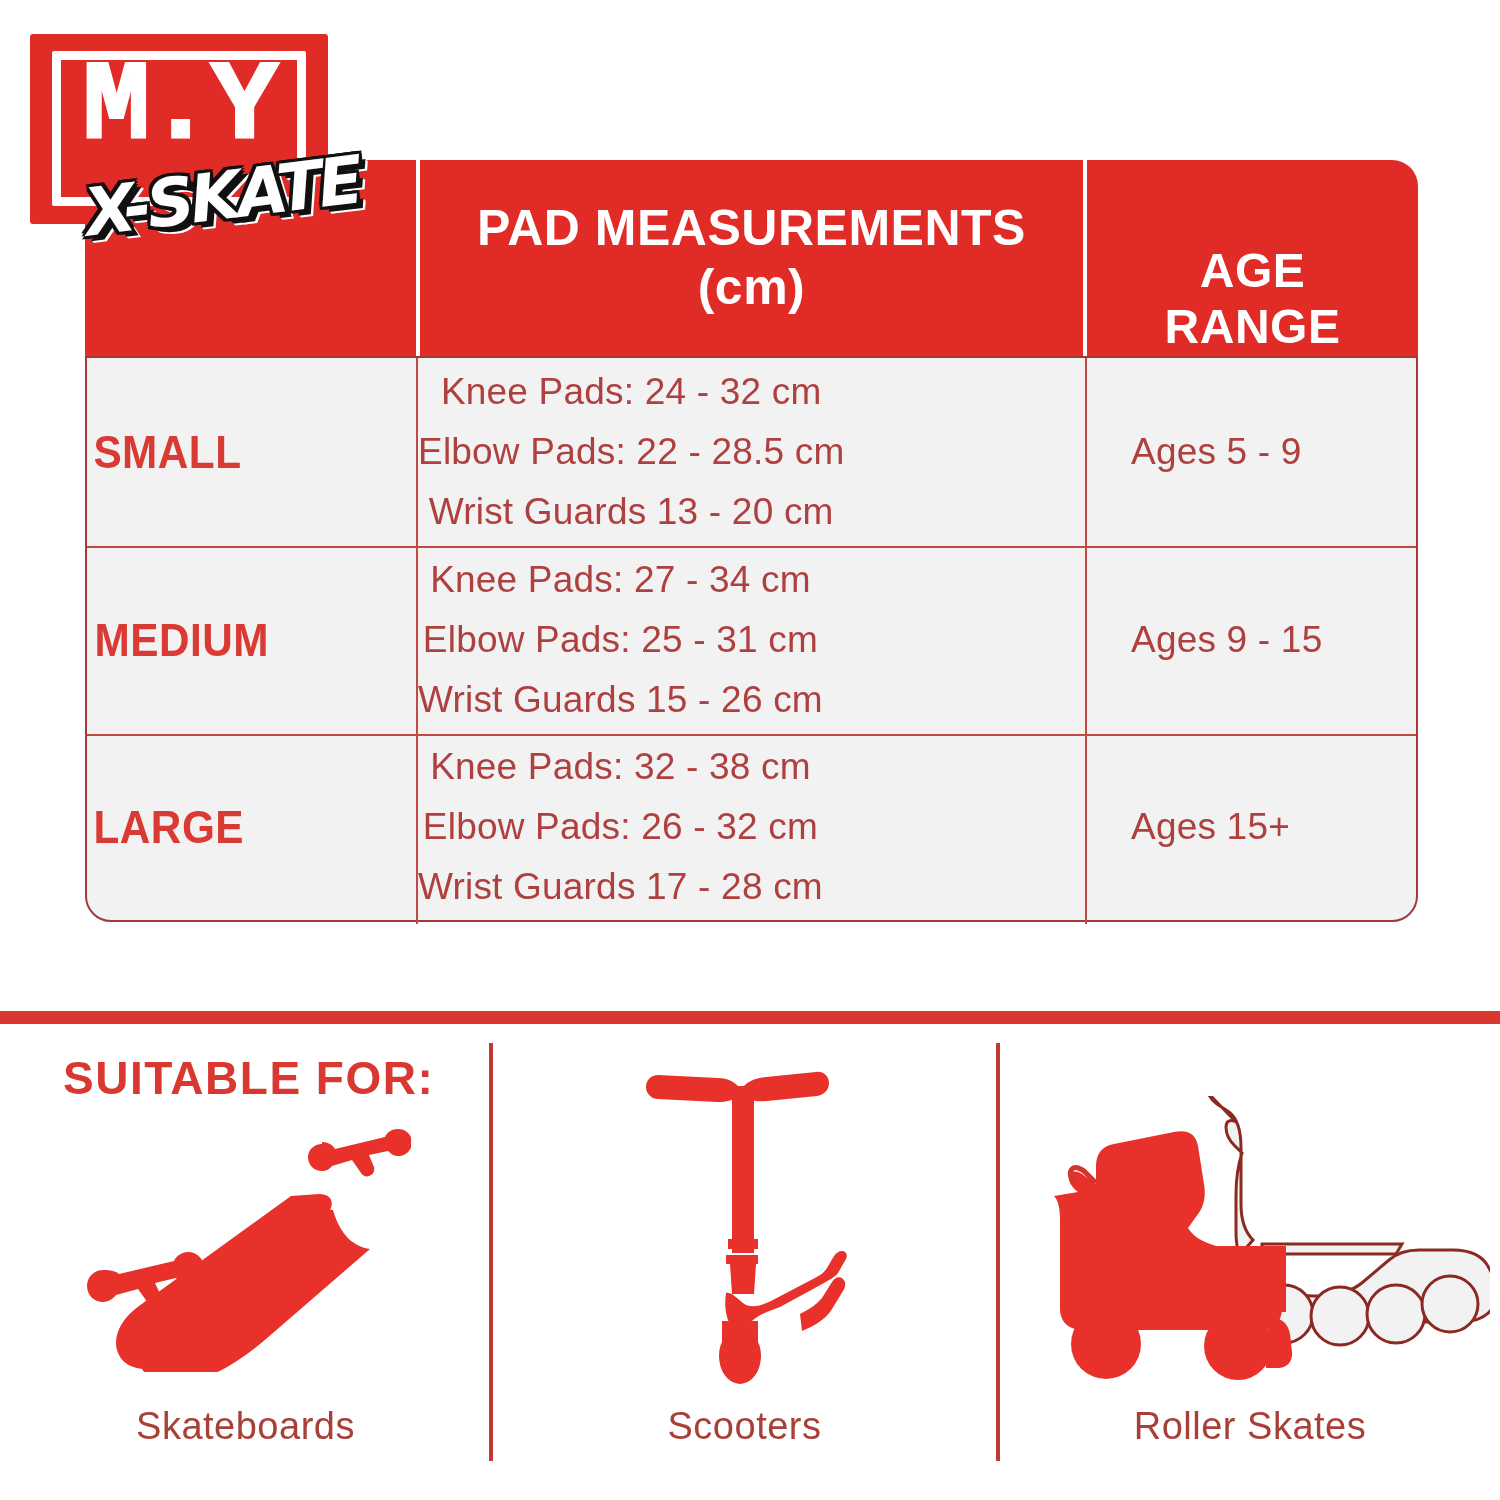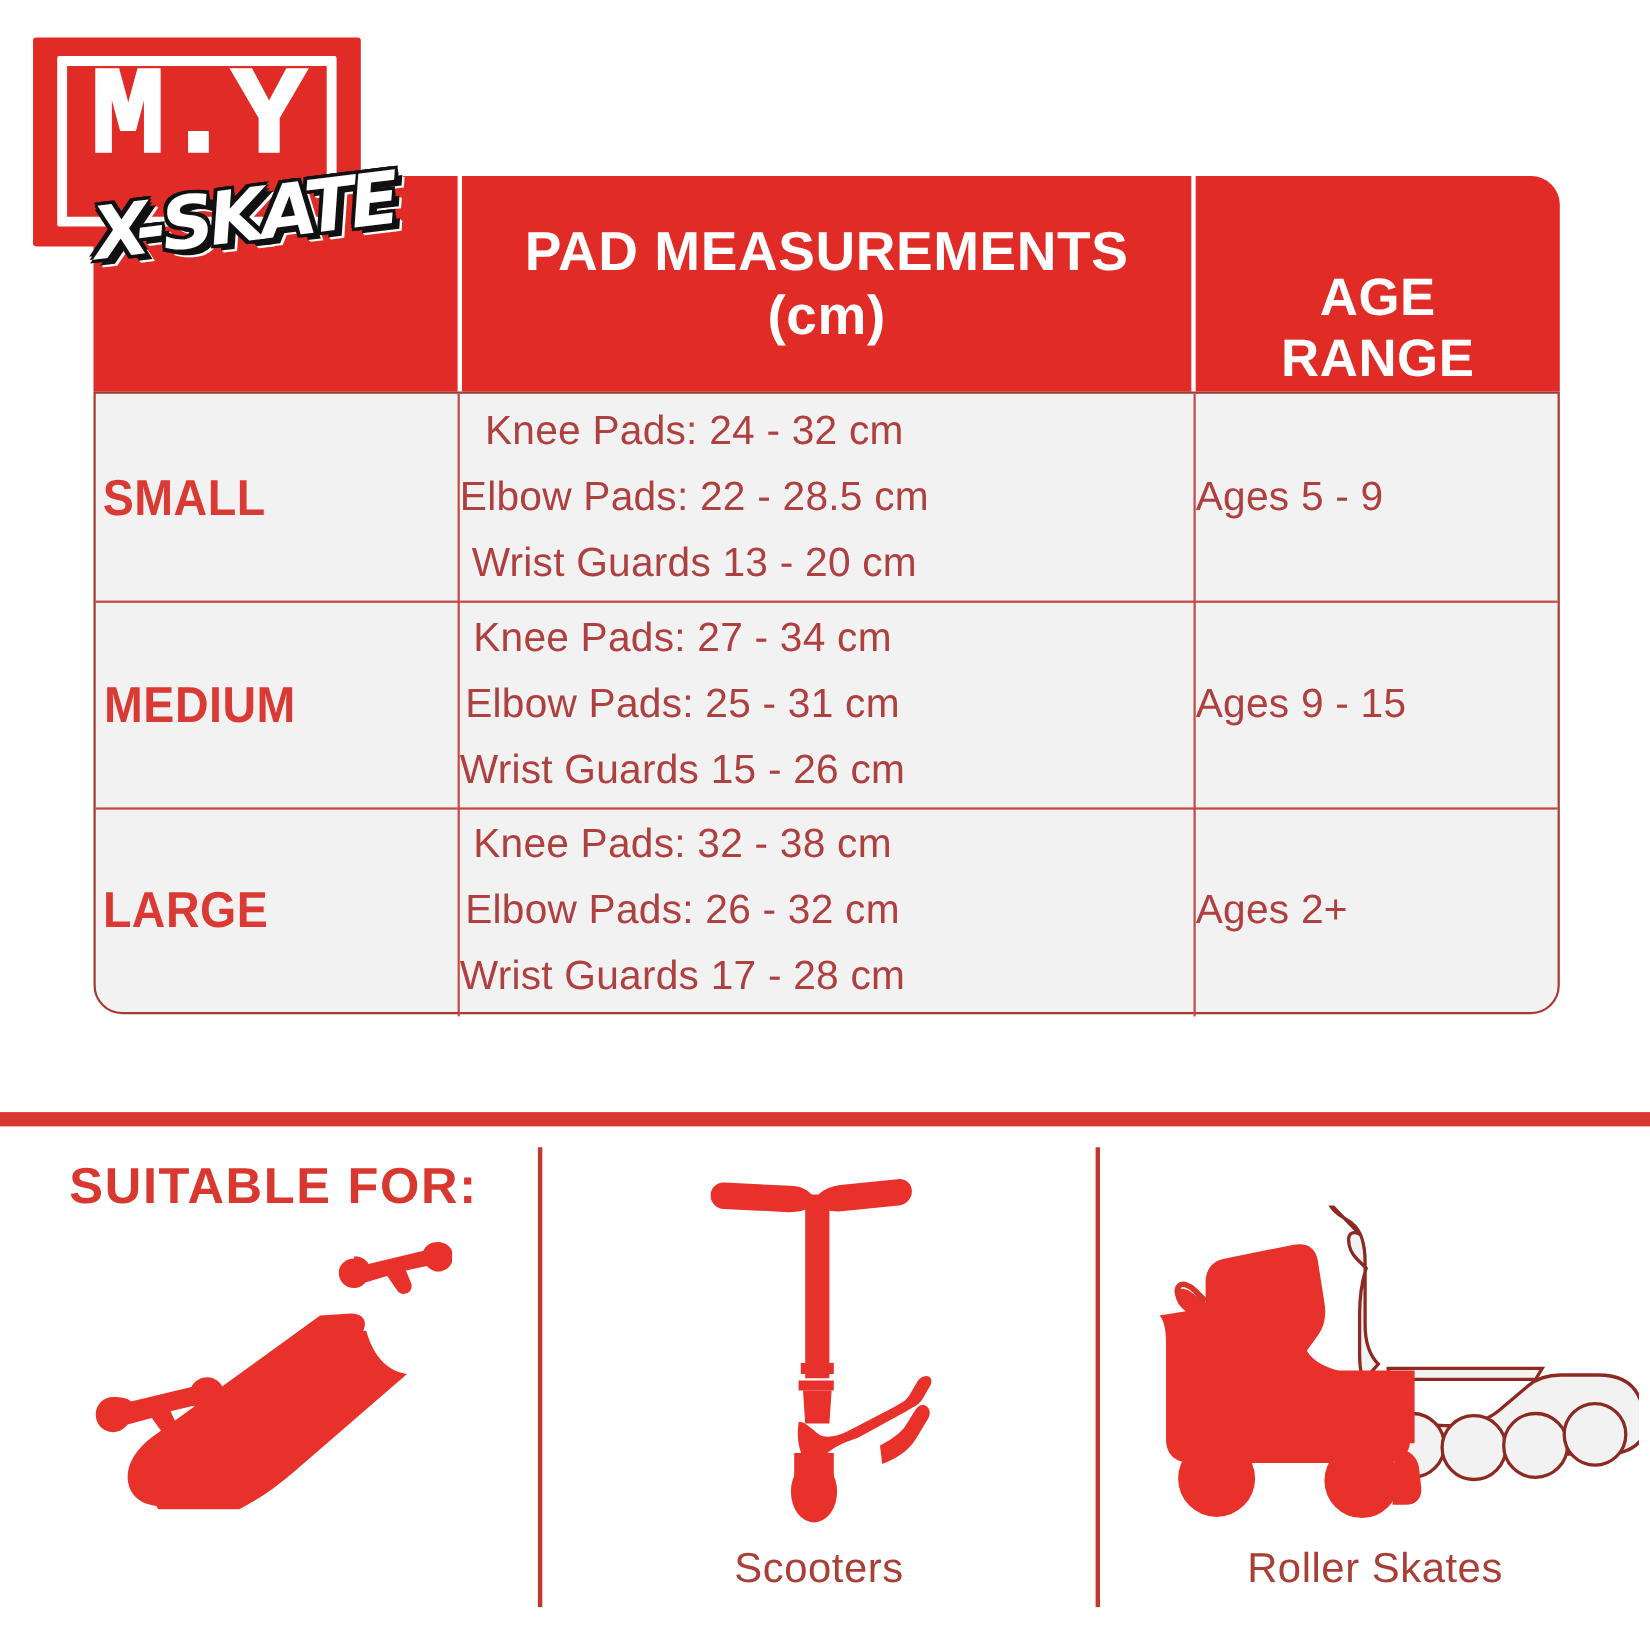--- a/index.html
+++ b/index.html
@@ -176,21 +176,21 @@
   .vline-1 { left: 329px; }
   .vline-2 { left: 998px; }
 
   .cell {
     display: flex;
     align-items: center;
     text-align: center;
   }
   .cell-size  { width: 331px; }
   .cell-meas  { width: 669px; }
-  .cell-age   { width: 329px; }
+  .cell-age   { width: 329px; padding-left: 44px; }
 
   .size-label {
     color: #D93A33;
     font-family: "Liberation Sans", sans-serif;
     font-weight: bold;
     font-size: 46px;
     letter-spacing: 0.5px;
     transform: scaleX(0.92);
   }
 
@@ -347,21 +347,21 @@
       <div class="row row-3">
         <div class="cell cell-size">
           <span class="size-label">LARGE</span>
         </div>
         <div class="cell cell-meas">
           <span class="meas-text">Knee Pads: 32 - 38 cm
 Elbow Pads: 26 - 32 cm
 Wrist Guards 17 - 28 cm</span>
         </div>
         <div class="cell cell-age">
-          <span class="age-text">Ages 2+</span>
+          <span class="age-text">Ages 15+</span>
         </div>
       </div>
 
       <div class="row-sep sep-1"></div>
       <div class="row-sep sep-2"></div>
       <div class="vline vline-1"></div>
       <div class="vline vline-2"></div>
     </div>
   </div>
 
@@ -380,20 +380,21 @@
 
             <path d="M241 22 c-8 0 -14 6 -14 13 0 8 6 14 14 14 4 0 8 -2 10 -5 l20 -6 9 13 c2 3 5 4 8 3 4 -1 6 -5 5 -9 l-5 -12 19 -4 c3 3 6 5 10 5 8 0 14 -6 14 -14 0 -7 -6 -13 -14 -13 -6 0 -11 3 -13 8 l-50 12 c-2 -4 -7 -7 -13 -7 z"></path>
 
             <path d="M22 148 c-9 0 -16 7 -16 16 0 9 7 16 16 16 5 0 10 -3 13 -7 l22 -6 10 14 c2 3 6 4 9 3 4 -2 6 -6 4 -10 l-6 -13 21 -5 c3 4 7 6 12 6 9 0 16 -7 16 -16 0 -9 -7 -16 -16 -16 -6 0 -12 4 -14 9 l-55 13 c-3 -3 -9 -4 -16 -4 z"></path>
 
             <path d="M248 90 c6 -10 2 -18 -10 -18 l-28 2 -152 110 c-18 13 -26 30 -22 44 4 15 20 22 40 18 24 -5 52 -21 78 -43 l100 -87 c-3 -14 -6 -22 -6 -26 z"></path>
             <path d="M252 88 l-20 -2 -150 108 c-20 15 -28 33 -23 48 5 16 23 24 45 20 25 -5 54 -22 81 -45 l104 -90 c-16 -2 -30 -14 -37 -39 z"></path>
           </g>
         </svg>
       </div>
+      <div class="panel-label">Skateboards</div>
     </div>
 
     <div class="panel panel-2">
       <div class="icon-area">
         <svg width="210" height="340" viewBox="0 0 210 340">
           <g fill="#E8312A">
 
             <path d="M6 16 c0 -7 5 -12 12 -12 l60 3 c10 0 16 4 20 8 l6 0 c5 -5 12 -8 22 -9 l50 -5 c7 -1 13 4 13 11 0 7 -5 12 -12 13 l-50 5 c-11 1 -18 -1 -23 -5 l-6 0 c-4 4 -11 6 -21 6 l-59 -3 c-7 0 -12 -6 -12 -12 z"></path>
 
             <path d="M92 22 l22 0 0 160 -22 0 z"></path>

